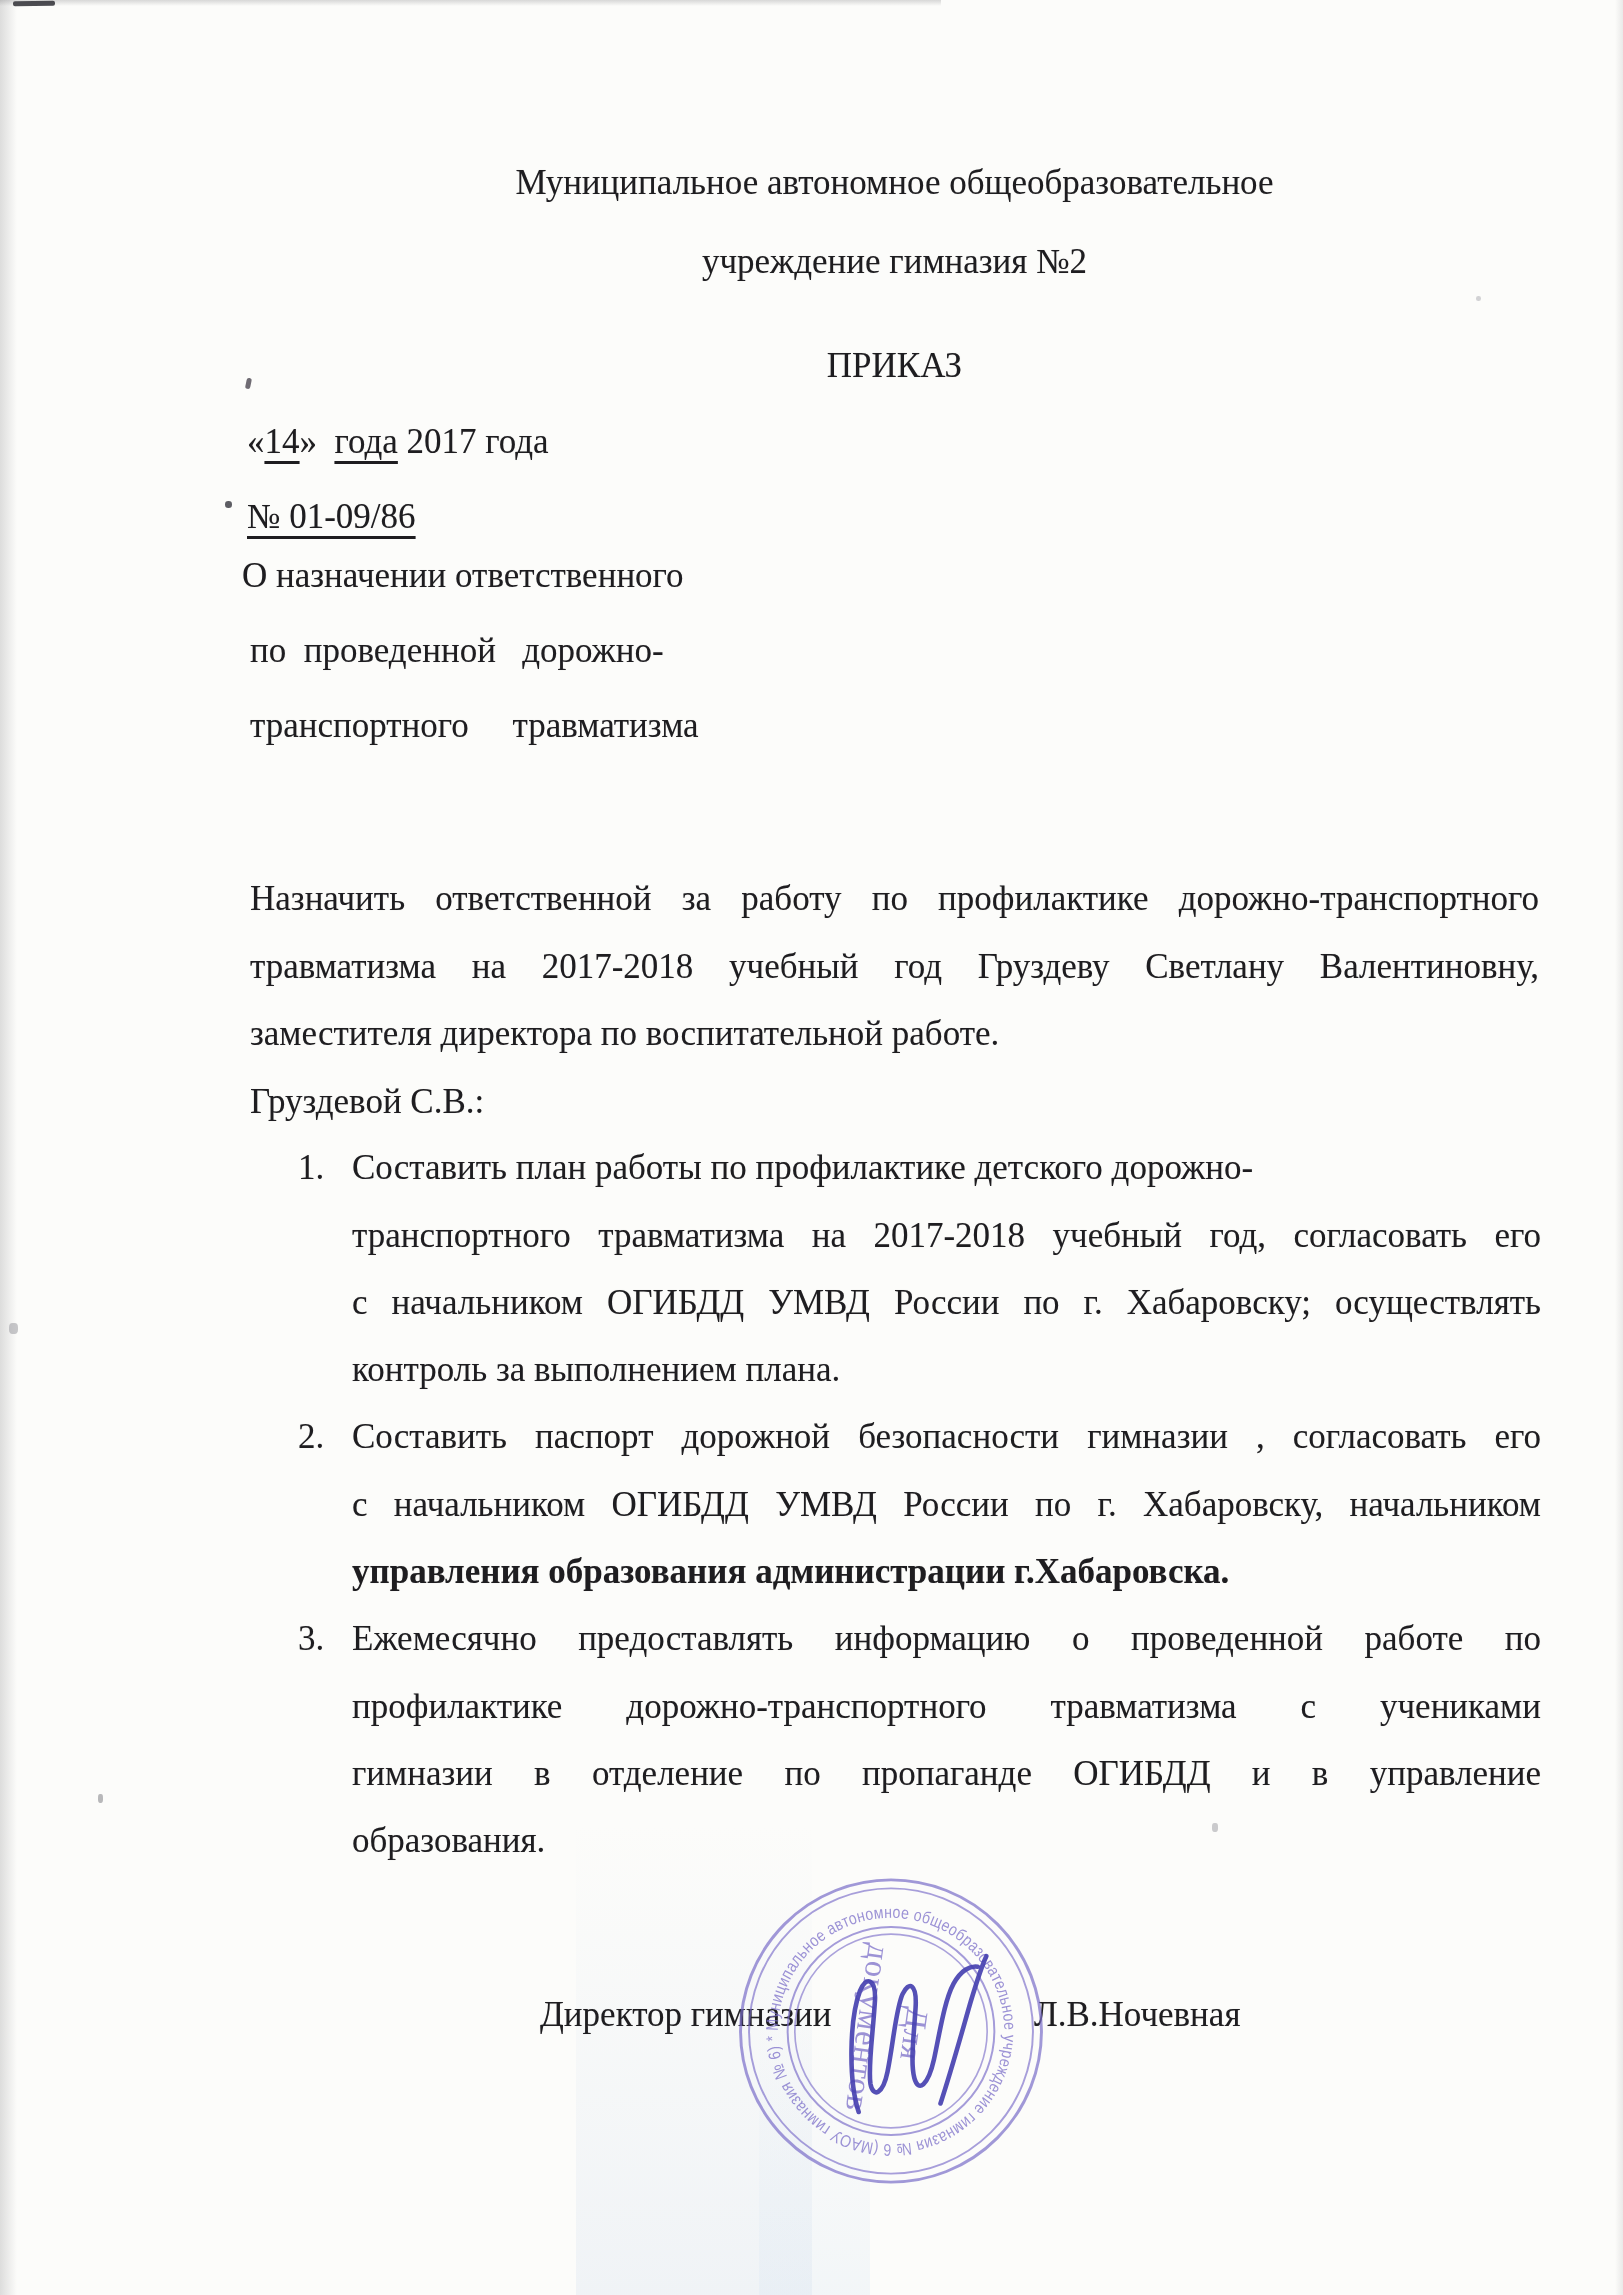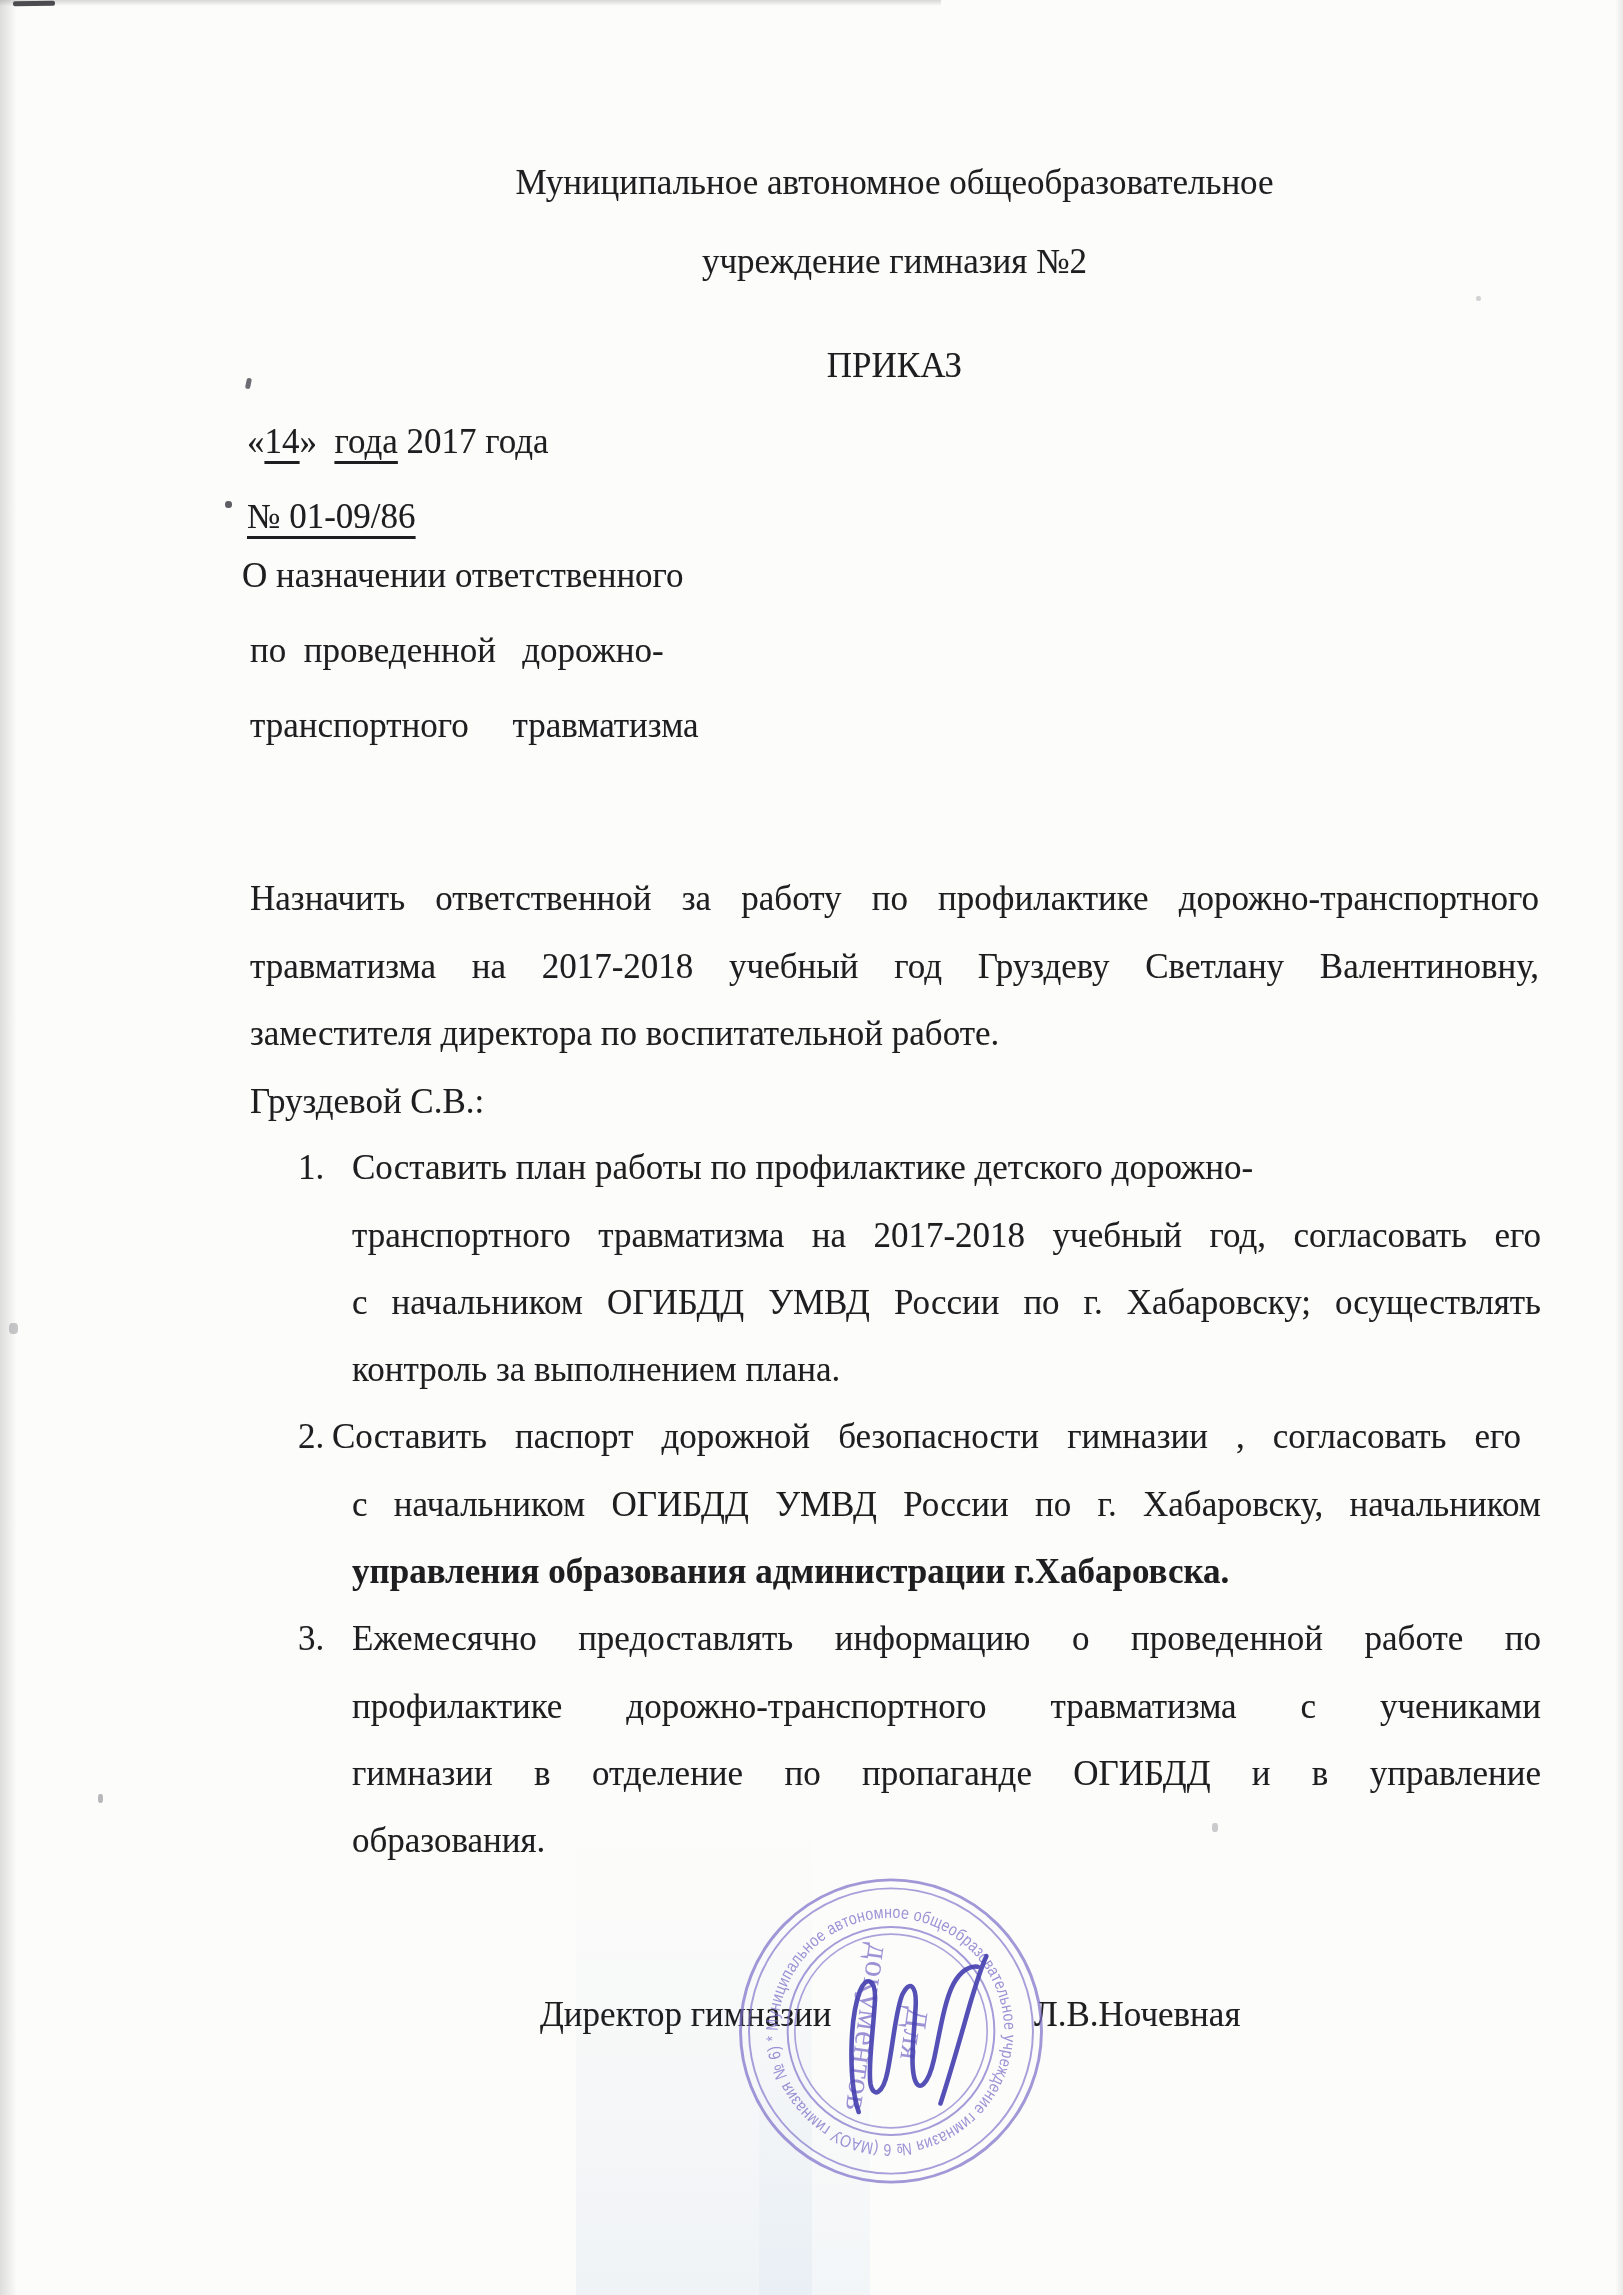--- a/index.html
+++ b/index.html
@@ -106,21 +106,21 @@
       <div class="ln" style="top: 1068px; left: 250px; width: 1289px;">Груздевой С.В.:</div>
     </div>
 
   <div id="list-block">
       <div class="ln num" style="top: 1134px; left: 298px; width: 46px;">1.</div>
       <div class="ln" style="top: 1134px; left: 352px; width: 1189px;">Составить план работы по профилактике детского дорожно-</div>
       <div class="ln j" style="top: 1202px; left: 352px; width: 1189px;">транспортного травматизма на 2017-2018  учебный год, согласовать его</div>
       <div class="ln j" style="top: 1269px; left: 352px; width: 1189px;">с начальником ОГИБДД УМВД России по г. Хабаровску; осуществлять</div>
       <div class="ln" style="top: 1336px; left: 352px; width: 1189px;">контроль за выполнением плана.</div>
       <div class="ln num" style="top: 1403px; left: 298px; width: 46px;">2.</div>
-      <div class="ln j" style="top: 1403px; left: 332px; width: 1189px;">Составить паспорт дорожной безопасности гимназии , согласовать его</div>
+      <div class="ln j" style="top: 1403px; left: 352px; width: 1189px;">Составить паспорт дорожной безопасности гимназии , согласовать его</div>
       <div class="ln j" style="top: 1471px; left: 352px; width: 1189px;">с начальником ОГИБДД УМВД России по г. Хабаровску, начальником</div>
       <div class="ln" style="top: 1538px; left: 352px; width: 1189px; font-weight: bold;">управления образования администрации г.Хабаровска.</div>
       <div class="ln num" style="top: 1605px; left: 298px; width: 46px;">3.</div>
       <div class="ln j" style="top: 1605px; left: 352px; width: 1189px;">Ежемесячно предоставлять информацию о проведенной работе по</div>
       <div class="ln j" style="top: 1673px; left: 352px; width: 1189px;">профилактике дорожно-транспортного травматизма с учениками</div>
       <div class="ln j" style="top: 1740px; left: 352px; width: 1189px;">гимназии в отделение по пропаганде ОГИБДД и в управление</div>
       <div class="ln" style="top: 1807px; left: 352px; width: 1189px;">образования.</div>
     </div>
 
   <div class="ln" style="left:1034px;width:393px;top:1981px">Л.В.Ночевная</div>

